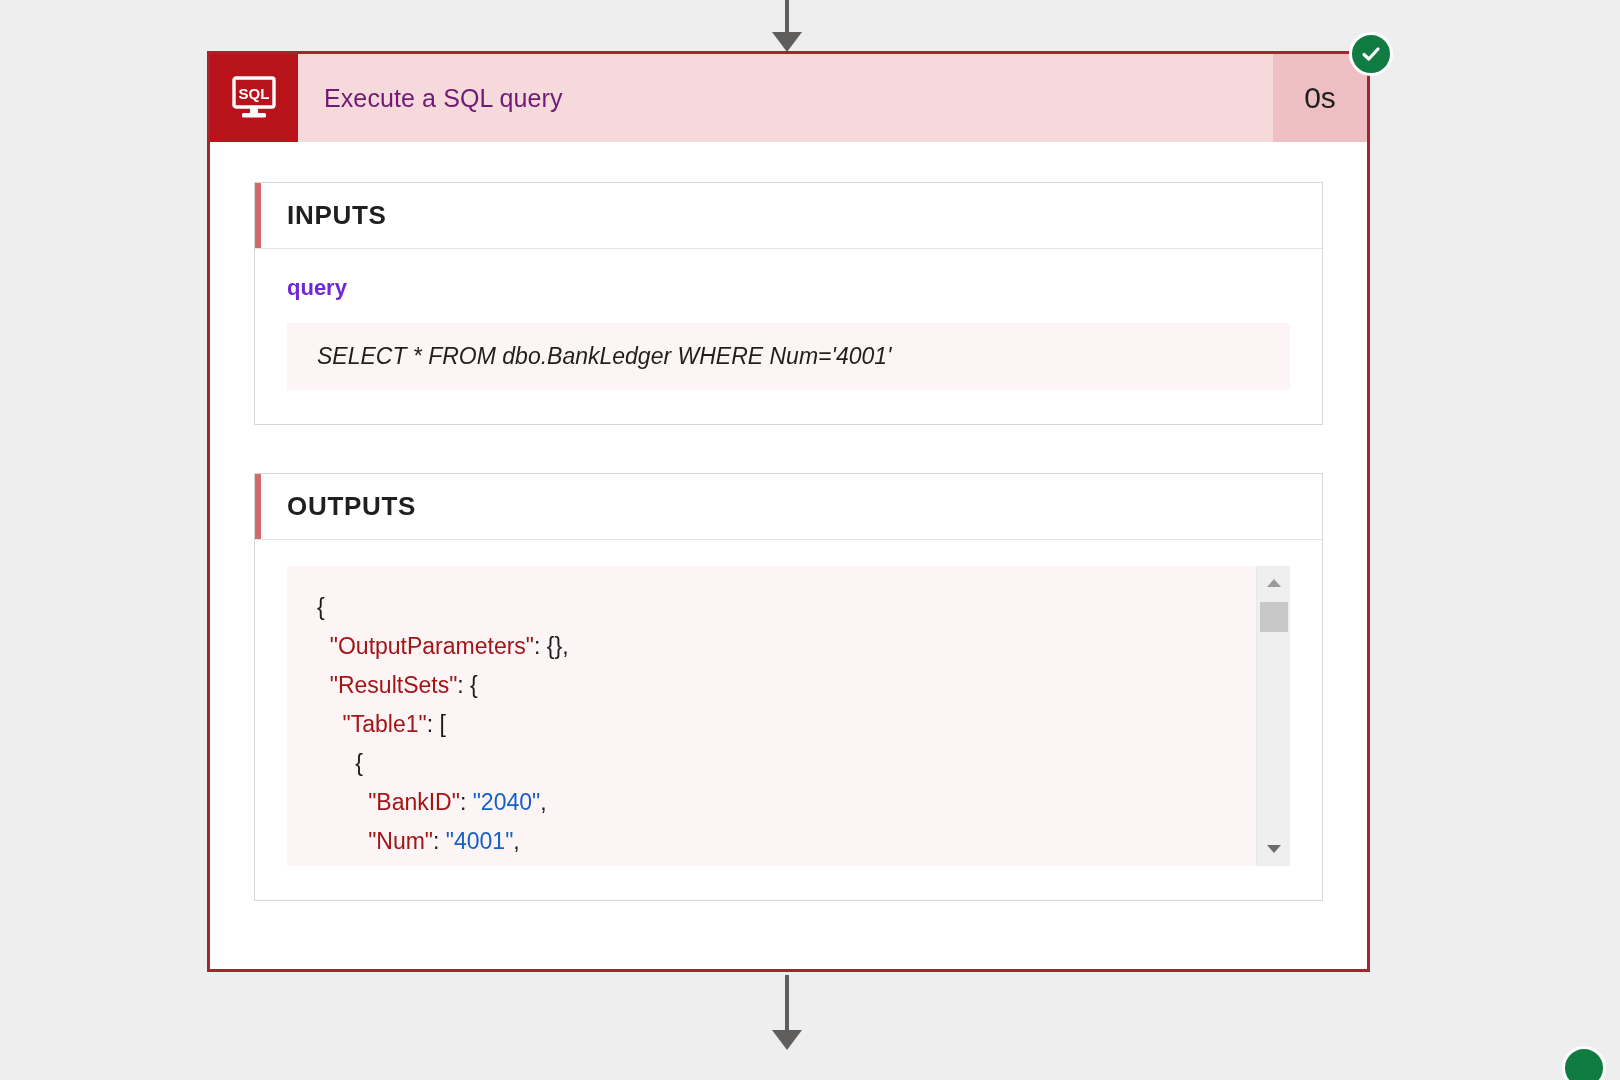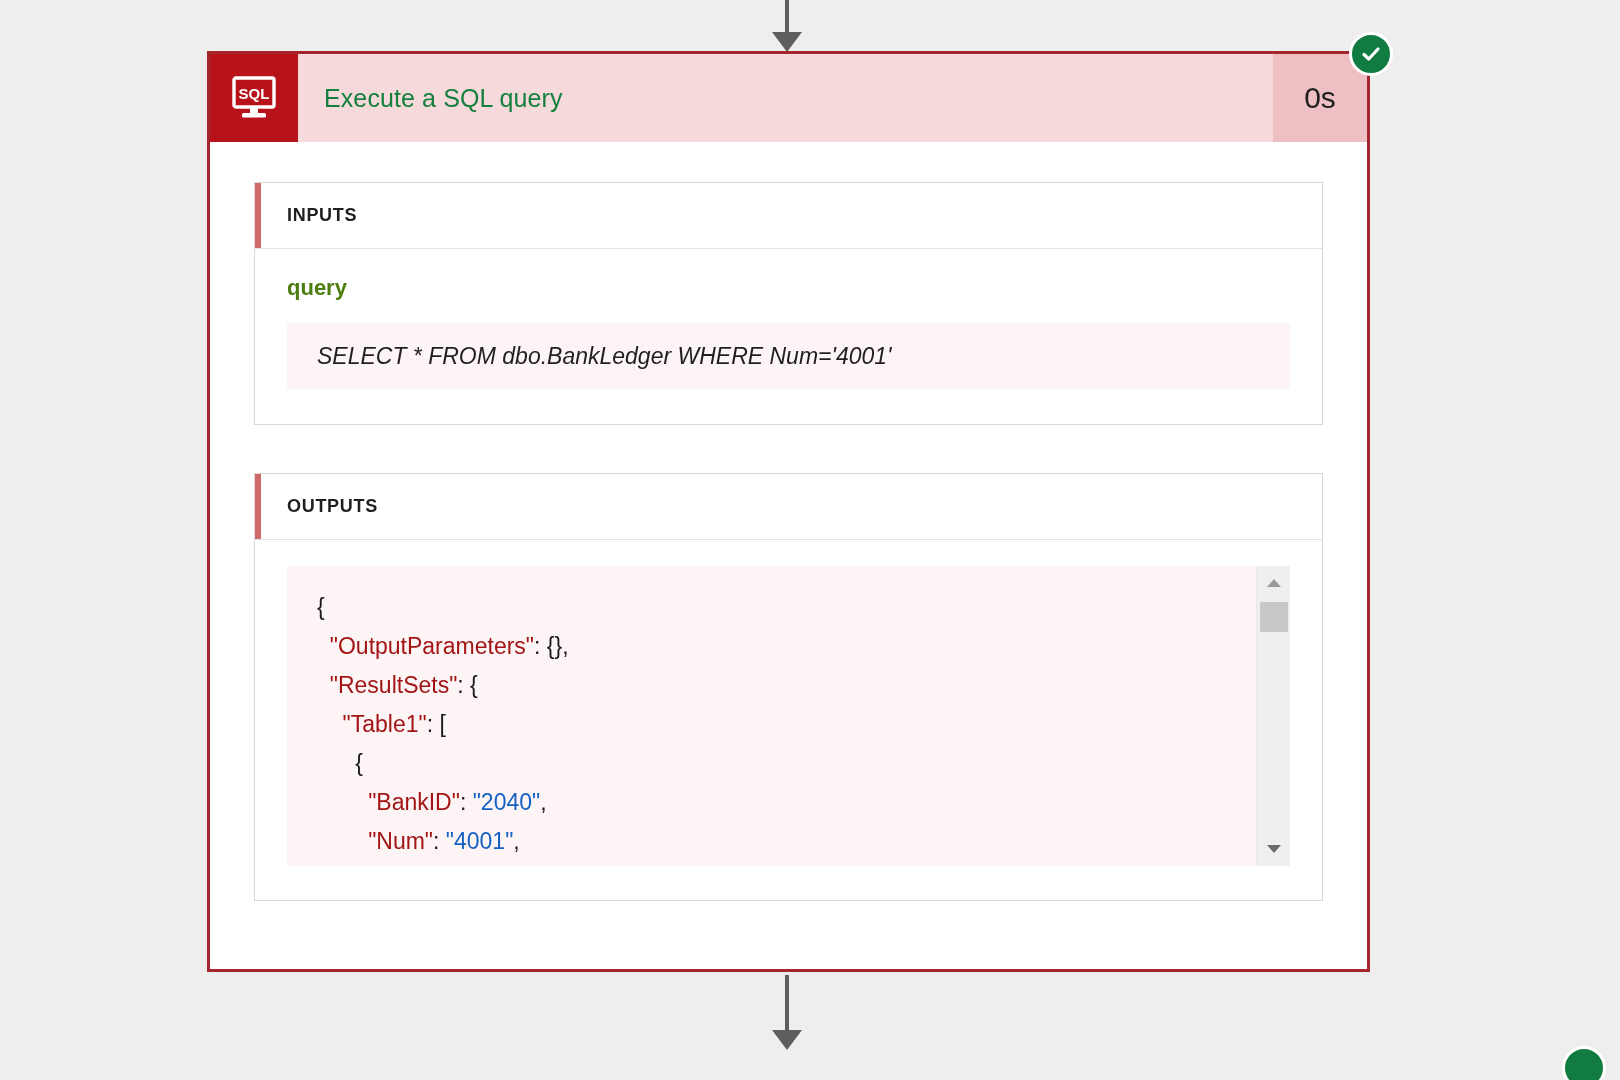--- a/index.html
+++ b/index.html
@@ -32,21 +32,21 @@
   .hdr-icon {
     width: 88px; flex: 0 0 88px;
     background: #b8121b;
     display: flex; align-items: center; justify-content: center;
   }
   .hdr-title {
     flex: 1 1 auto;
     display: flex; align-items: center;
     padding-left: 26px;
     font-size: 25px;
-    color: #15803d;
+    color: #701a75;
     letter-spacing: .1px;
   }
   .hdr-duration {
     flex: 0 0 94px;
     background: #eec0c3;
     display: flex; align-items: center; justify-content: center;
     font-size: 30px;
     color: #201f1e;
   }
   .status-badge {
@@ -66,37 +66,37 @@
     border: 1px solid #d8d8d8;
     background: #ffffff;
     margin-bottom: 48px;
   }
   .panel-head {
     position: relative;
     height: 66px;
     display: flex; align-items: center;
     padding-left: 32px;
     border-bottom: 1px solid #e3e3e3;
-    font-size: 18px;
+    font-size: 26px;
     font-weight: bold;
     color: #201f1e;
     letter-spacing: .7px;
   }
   .panel-head::before {
     content: "";
     position: absolute; left: 0; top: 0; bottom: 0;
     width: 6px;
     background: #d16b6b;
   }
   .panel-content { padding: 26px 32px 34px 32px; }
 
   .field-label {
     font-size: 22px;
     font-weight: bold;
-    color: #4d7c0f;
+    color: #6d28d9;
     margin-bottom: 22px;
   }
 
   .code-box {
     background: #fcf4f5;
     padding: 20px 30px;
     font-size: 23px;
     color: #201f1e;
     white-space: pre;
     font-style: italic;

